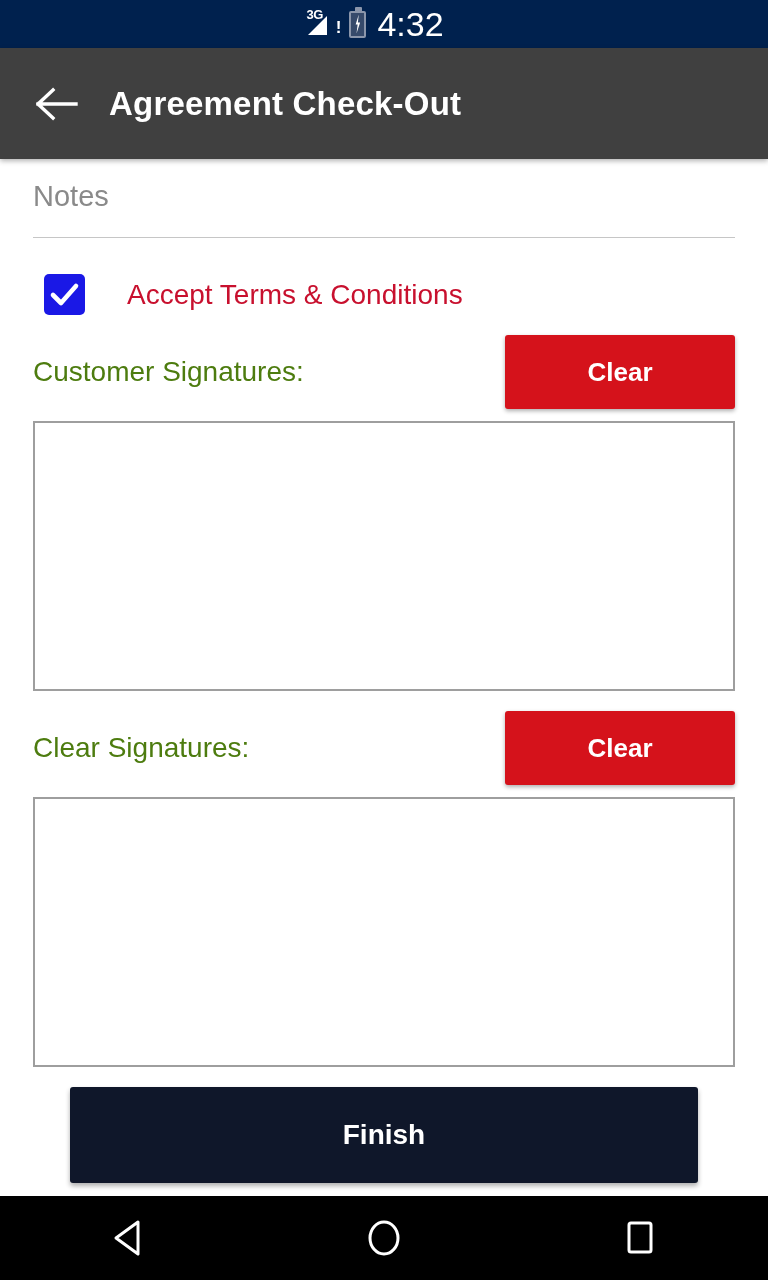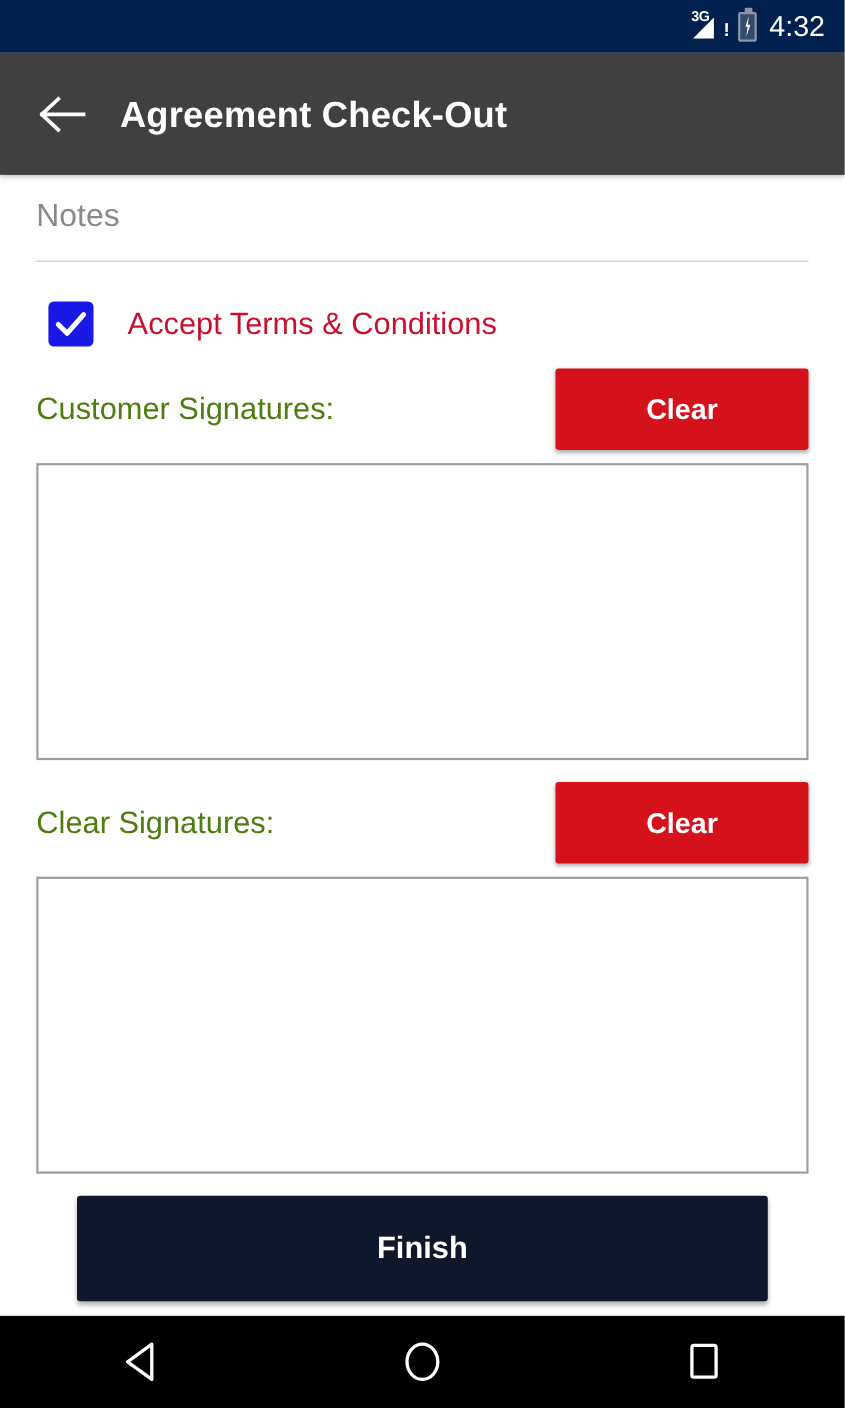--- a/index.html
+++ b/index.html
@@ -20,21 +20,21 @@
     display: flex;
     flex-direction: column;
   }
 
   
   .status-bar {
     height: 48px;
     background: #00214e;
     display: flex;
     align-items: center;
-    justify-content: flex-end;
+    justify-content: center;
     padding-right: 18px;
     flex: 0 0 48px;
   }
   .status-icons {
     display: flex;
     align-items: center;
     gap: 9px;
   }
   .signal-wrap {
     position: relative;
@@ -93,21 +93,21 @@
     position: absolute;
     top: 2px;
     left: 3px;
     width: 7px;
     height: 19px;
     background: #ffffff;
     clip-path: polygon(62% 0, 18% 52%, 46% 52%, 30% 100%, 82% 42%, 50% 42%);
   }
   .status-time {
     color: #ffffff;
-    font-size: 26px;
+    font-size: 34px;
     line-height: 27px;
     letter-spacing: 0px;
     padding-left: 2px;
     font-family: "Liberation Sans", sans-serif;
   }
 
   
   .app-bar {
     height: 111px;
     background: #404040;
@@ -172,21 +172,21 @@
     background: #1a18e6;
     border-radius: 5px;
     position: relative;
     flex: 0 0 41px;
     cursor: pointer;
   }
   .checkbox svg { display: block; }
   .terms-label {
     color: #c8102e;
     font-size: 28px;
-    margin-left: 31px;
+    margin-left: 42px;
     white-space: nowrap;
   }
 
   .sig-header {
     display: flex;
     align-items: center;
     justify-content: space-between;
     margin: 0 33px;
     height: 62px;
     position: relative;

